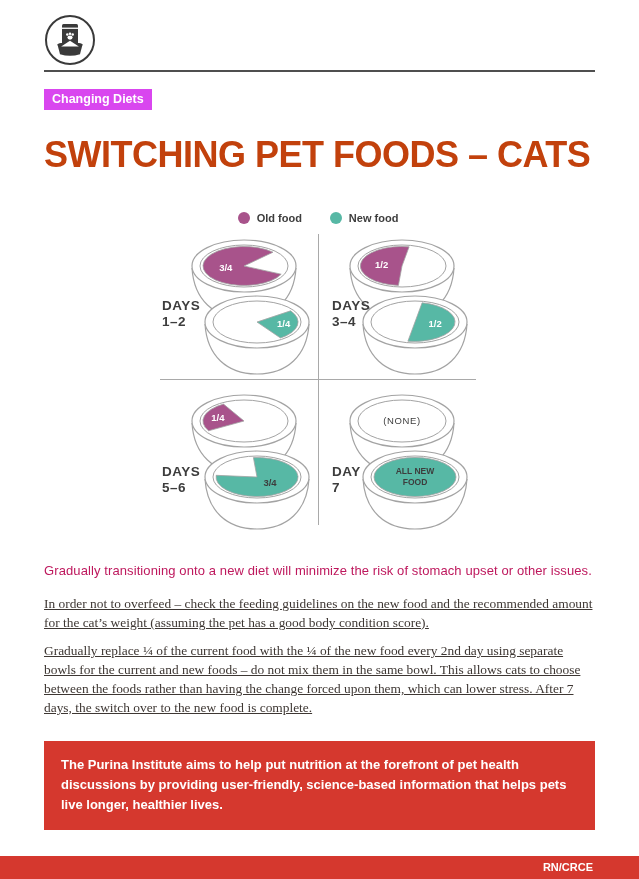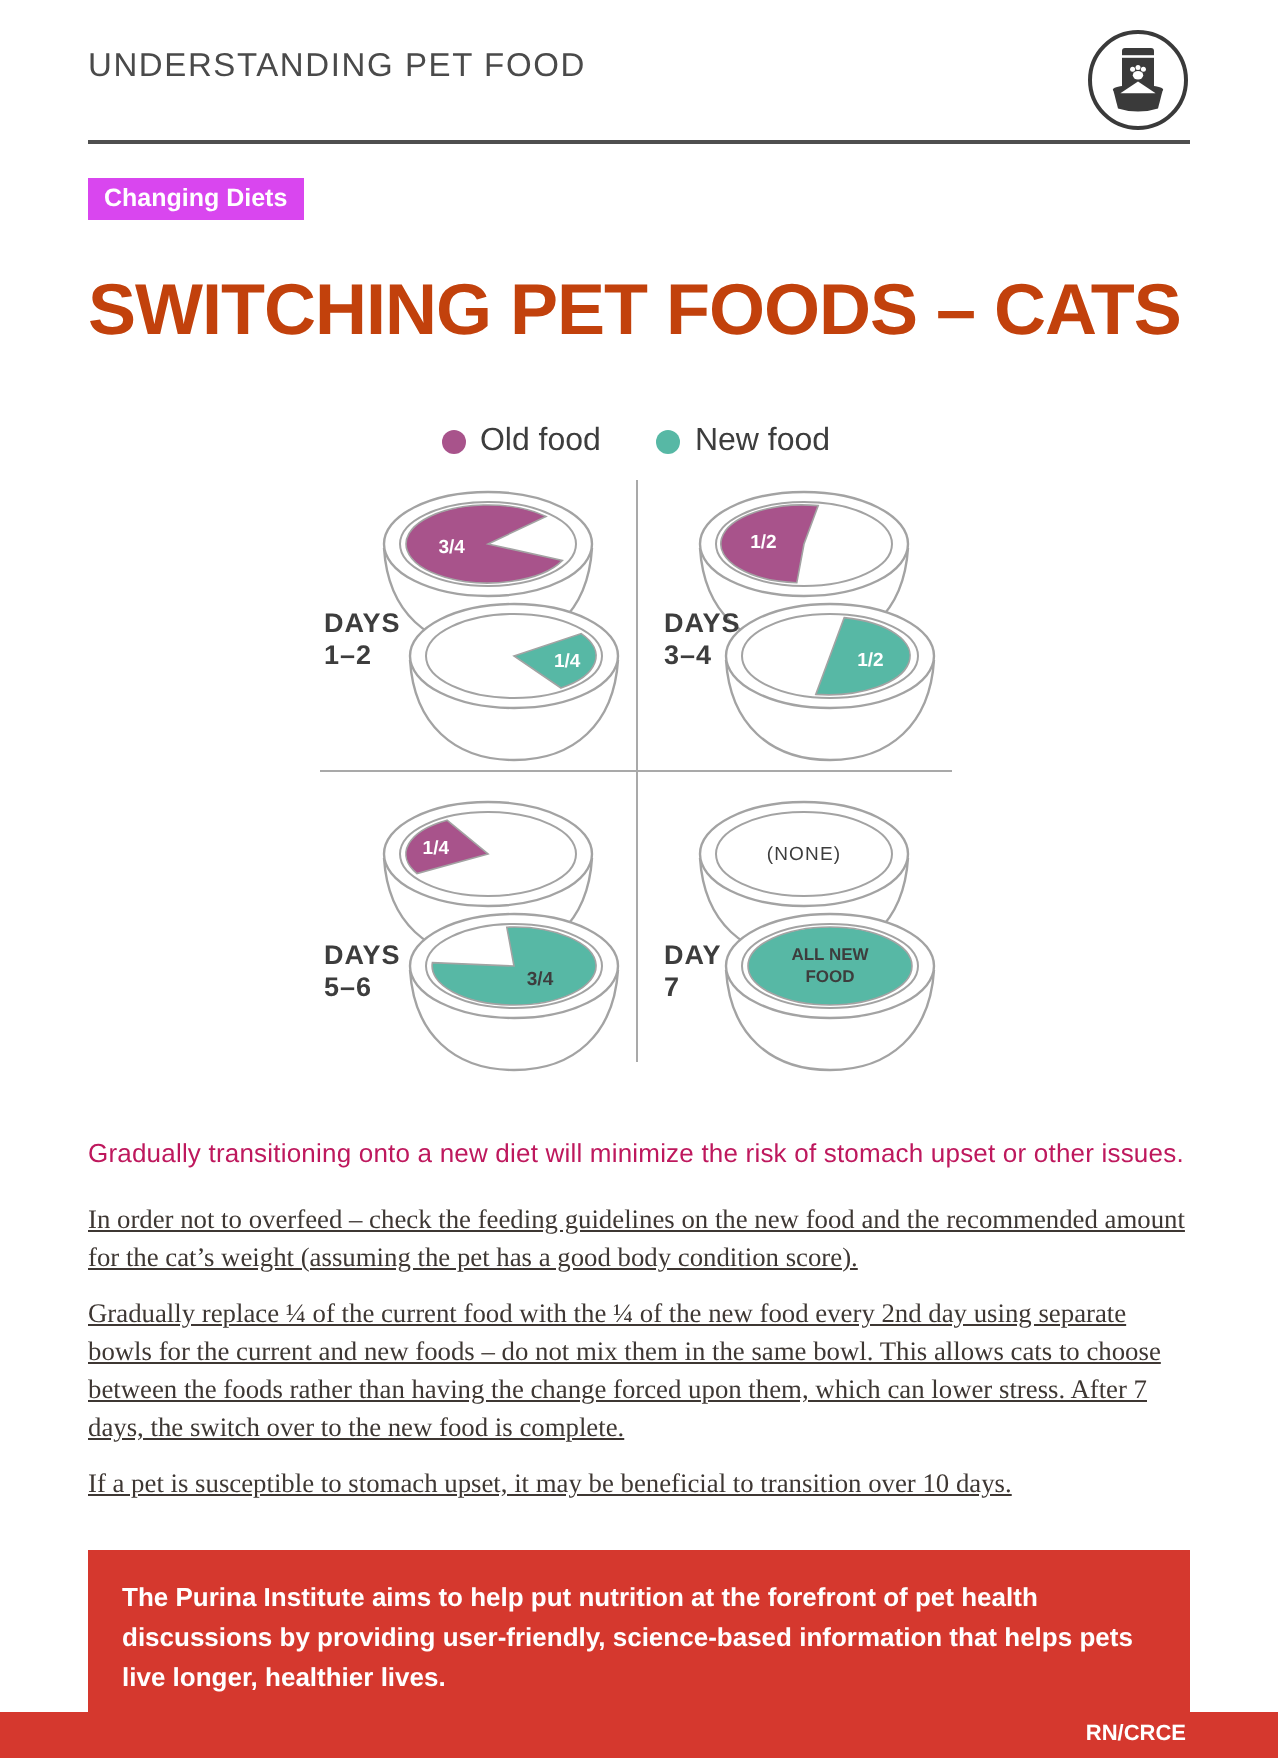--- a/index.html
+++ b/index.html
@@ -12,21 +12,21 @@
   .header{display:flex;justify-content:space-between;align-items:flex-start;padding-top:8px;}
   .header-title{margin-top:16px;font-size:16.5px;letter-spacing:0.8px;color:#4a4a4a;font-weight:400;}
   .header-icon{width:52px;height:52px;margin-top:6px;}
   .header-rule{border:none;border-top:2px solid #4f4f4f;margin:4px 0 0 0;}
   
   .badge{display:inline-block;margin-top:17px;padding:3px 8px 4px 8px;font-size:12.5px;font-weight:bold;color:#fff;}
   
   .page-title{margin:26px 0 0 0;font-size:36px;font-weight:bold;letter-spacing:-0.5px;color:#c2410c;line-height:1.05;}
   
   .legend{width:316px;margin:38px 0 0 116px;display:flex;justify-content:center;gap:28px;}
-  .legend-item{display:flex;align-items:center;gap:7px;font-size:16px;color:#3d3d3d;}
+  .legend-item{display:flex;align-items:center;gap:7px;font-size:11px;color:#3d3d3d;font-weight:bold;}
   .legend-dot{width:12px;height:12px;border-radius:50%;}
   
   .diagram{width:316px;margin:10px 0 0 116px;display:grid;grid-template-columns:158px 158px;}
   .cell{position:relative;width:158px;height:145px;}
   .cell.bb{border-bottom:1px solid #a9a9a9;}
   .cell.br{border-right:1px solid #a9a9a9;}
   .cell svg{position:absolute;left:4px;top:2px;}
   .cell.row1 svg{top:11px;}
   .day-label{position:absolute;left:2px;top:64px;font-size:13.5px;font-weight:bold;letter-spacing:0.5px;color:#3d3d3d;line-height:1.18;}
   .cell.col1 .day-label{left:14px;}
@@ -39,21 +39,20 @@
   .banner{margin-top:24px;padding:14px 17px 15px 17px;color:#fff;font-weight:bold;font-size:13px;line-height:1.55;}
   
   .bottom-bar{position:absolute;left:0;bottom:0;width:639px;height:23px;line-height:23px;text-align:right;color:#fff;font-size:11px;font-weight:bold;padding-right:46px;box-sizing:border-box;}
 </style>
 </head>
 <body>
 
 <div class="content">
 
   <div class="header">
-    <div class="header-title">UNDERSTANDING PET FOOD</div>
     <svg class="header-icon" viewBox="0 0 52 52">
       <circle cx="26" cy="26" r="24" fill="none" stroke="#3a3a3a" stroke-width="2"></circle>
       <path d="M13.5,30.5 L38.5,30.5 L36,40.2 Q26,43.4 16,40.2 Z" fill="#3a3a3a"></path>
       <ellipse cx="26" cy="30.8" rx="12.6" ry="2.4" fill="#3a3a3a"></ellipse>
       <rect x="18" y="10" width="16" height="22.5" rx="1.5" fill="#3a3a3a"></rect>
       <rect x="18" y="13.6" width="16" height="1.3" fill="#ffffff"></rect>
       <circle cx="23.3" cy="20.6" r="1.25" fill="#ffffff"></circle>
       <circle cx="26" cy="19.8" r="1.25" fill="#ffffff"></circle>
       <circle cx="28.7" cy="20.6" r="1.25" fill="#ffffff"></circle>
       <ellipse cx="26" cy="23.6" rx="2.6" ry="2.1" fill="#ffffff"></ellipse>
@@ -154,21 +153,20 @@
         </svg>
         <div class="day-label">DAY<br>7</div>
       </div>
     </div>
 
   <div class="lead" style="color: #be185d;">Gradually transitioning onto a new diet will minimize the risk of stomach upset or other issues.</div>
 
   <div class="bodycopy">
     <p>In order not to overfeed – check the feeding guidelines on the new food and the recommended amount for the cat’s weight (assuming the pet has a good body condition score).</p>
     <p>Gradually replace ¼ of the current food with the ¼ of the new food every 2nd day using separate bowls for the current and new foods – do not mix them in the same bowl. This allows cats to choose between the foods rather than having the change forced upon them, which can lower stress. After 7 days, the switch over to the new food is complete.</p>
-    <p>If a pet is susceptible to stomach upset, it may be beneficial to transition over 10 days.</p>
   </div>
 
   <div class="banner" id="banner" style="background: rgb(213, 56, 46);">
     <span>The Purina Institute aims to help put nutrition at the forefront of pet health discussions by providing user-friendly, science-based information that helps pets live longer, healthier lives.</span>
   </div>
 
 </div>
 
 <div class="bottom-bar" id="bottom-bar" style="background: rgb(213, 56, 46);">
   <span>RN/CRCE</span>

